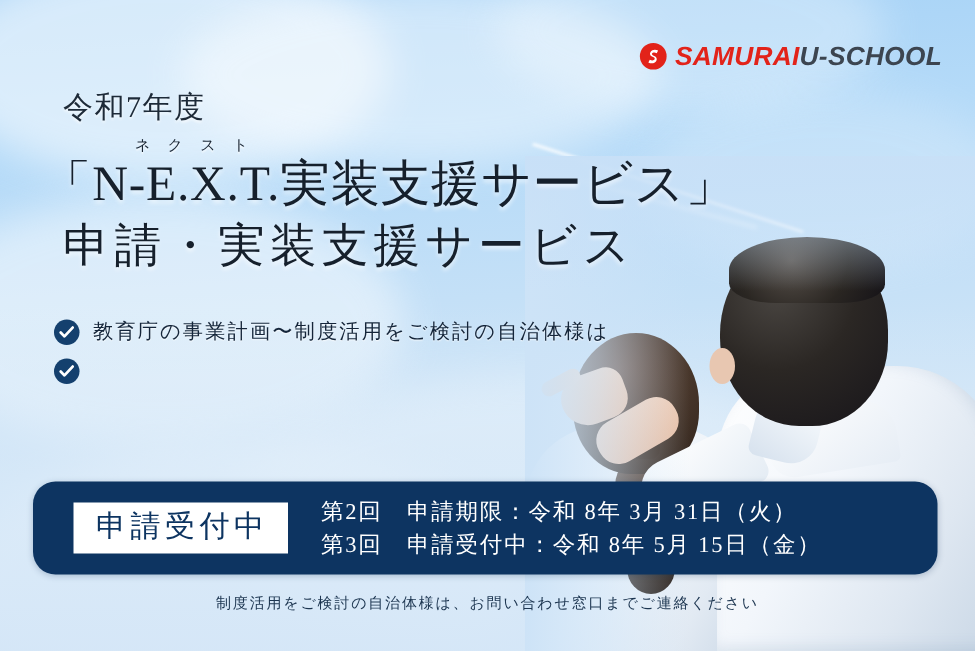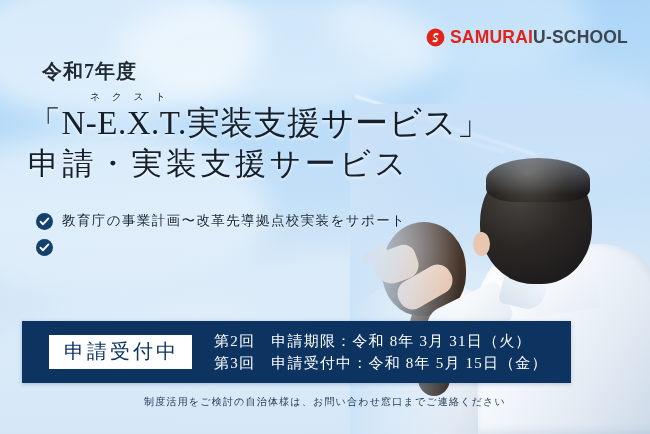--- a/index.html
+++ b/index.html
@@ -72,48 +72,48 @@
             background:linear-gradient(160deg,#f9ddc8,#eec3a7);border-radius:14px;}
   .photo-fade{position:absolute;left:0;top:0;width:110px;height:330px;
             background:linear-gradient(90deg,rgba(205,227,247,1) 0%,rgba(205,227,247,.6) 45%,rgba(205,227,247,0) 100%);}
   .photo-fade-top{position:absolute;left:0;top:0;width:300px;height:90px;
             background:linear-gradient(180deg,rgba(200,224,247,.95) 0%,rgba(200,224,247,0) 100%);}
 
   
   .logo{position:absolute;right:22px;top:28px;display:flex;align-items:center;gap:5px;}
   .logo-mark{width:19px;height:19px;}
   .logo-text{font-family:"Liberation Sans",sans-serif;font-weight:700;font-size:17.5px;letter-spacing:.2px;
-             line-height:1;white-space:nowrap;}
+             line-height:1;white-space:nowrap;font-style:italic;}
   .logo-red{color:#e2231a;}
   .logo-dark{color:#3c4550;}
 
   
   .era{position:absolute;left:42px;top:58px;font-size:20px;color:#1d2a38;letter-spacing:1px;
-       text-shadow:0 1px 2px rgba(255,255,255,.8);font-weight:bold;}
+       text-shadow:0 1px 2px rgba(255,255,255,.8);}
   .title-wrap{position:absolute;left:28px;top:92px;}
   .ruby-row{position:relative;height:14px;text-align:right;}
   .ruby{position:absolute;left:62px;top:-2px;font-size:10px;letter-spacing:11.5px;color:#1b2735;
         text-shadow:0 1px 1px rgba(255,255,255,.85);}
   .title1{font-size:33px;line-height:1.08;color:#16202c;letter-spacing:.5px;white-space:nowrap;
           text-shadow:0 2px 3px rgba(255,255,255,.65);}
-  .title2{margin-top:5px;margin-left:0;font-size:31px;line-height:1.1;color:#16202c;letter-spacing:3.5px;
+  .title2{margin-top:5px;margin-left:14px;font-size:31px;line-height:1.1;color:#16202c;letter-spacing:3.5px;
           white-space:nowrap;text-shadow:0 2px 3px rgba(255,255,255,.65);}
 
   
   .bullets{position:absolute;left:36px;top:212px;display:flex;flex-direction:column;gap:9px;}
   .bullet{display:flex;align-items:center;gap:9px;}
   .check{width:17px;height:17px;flex:0 0 17px;border-radius:50%;background:#14406e;
          display:flex;align-items:center;justify-content:center;}
   .check svg{display:block;}
   .bullet-text{font-size:13.5px;color:#14253a;letter-spacing:1.4px;white-space:nowrap;
                text-shadow:0 1px 1px rgba(255,255,255,.8);}
 
   
-  .deadline{position:absolute;left:22px;top:321px;width:549px;height:62px;background:#0d3461;
-            box-shadow:0 1px 4px rgba(20,50,90,.25);display:flex;align-items:center;}
+  .deadline{position:absolute;left:22px;top:321px;width:603px;height:62px;background:#0d3461;
+            box-shadow:0 1px 4px rgba(20,50,90,.25);display:flex;align-items:center;border-radius:15px;}
   .badge{margin-left:27px;background:#ffffff;color:#0d3461;font-size:20px;letter-spacing:3px;
          padding:5px 13px 6px 15px;line-height:1.15;white-space:nowrap;font-weight:400;}
   .dates{margin-left:22px;display:flex;flex-direction:column;gap:3px;}
   .date-line{color:#ffffff;font-size:15px;letter-spacing:1.2px;white-space:nowrap;}
 
   
   .footer{position:absolute;left:0;top:395px;width:650px;text-align:center;font-size:10px;
           color:#1c3550;letter-spacing:1.2px;}
 </style>
 </head>
@@ -181,21 +181,21 @@
     <div class="title2">申請・実装支援サービス</div>
   </div>
 
   <div class="bullets">
     <div class="bullet">
       <span class="check">
         <svg width="11" height="11" viewBox="0 0 12 12">
             <path d="M1.6 6.2 L4.3 9 L10.3 2.6" fill="none" stroke="#ffffff" stroke-width="2" stroke-linecap="round" stroke-linejoin="round"></path>
           </svg>
       </span>
-      <span class="bullet-text">教育庁の事業計画〜改革先導拠点校実装をサポート</span>
+      <span class="bullet-text">教育庁の事業計画〜制度活用をご検討の自治体様は</span>
     </div>
     <div class="bullet">
       <span class="check">
         <svg width="11" height="11" viewBox="0 0 12 12">
             <path d="M1.6 6.2 L4.3 9 L10.3 2.6" fill="none" stroke="#ffffff" stroke-width="2" stroke-linecap="round" stroke-linejoin="round"></path>
           </svg>
       </span>
     </div>
   </div>
 

